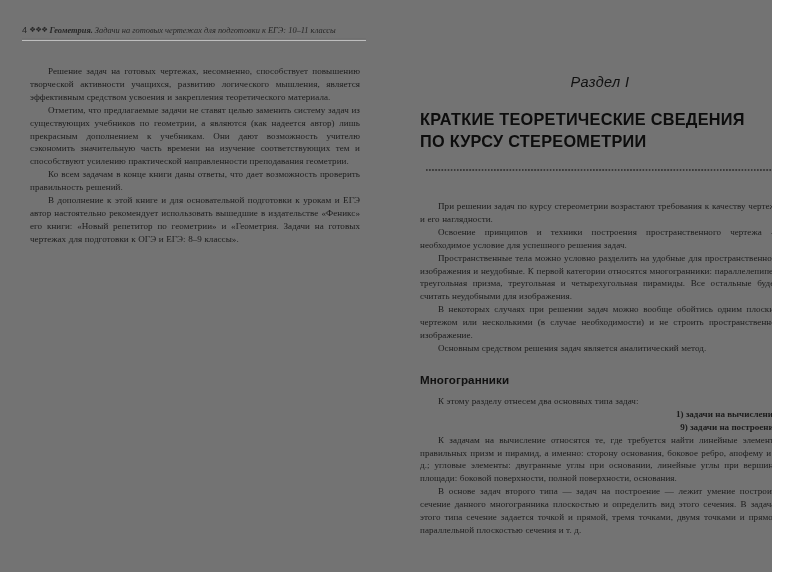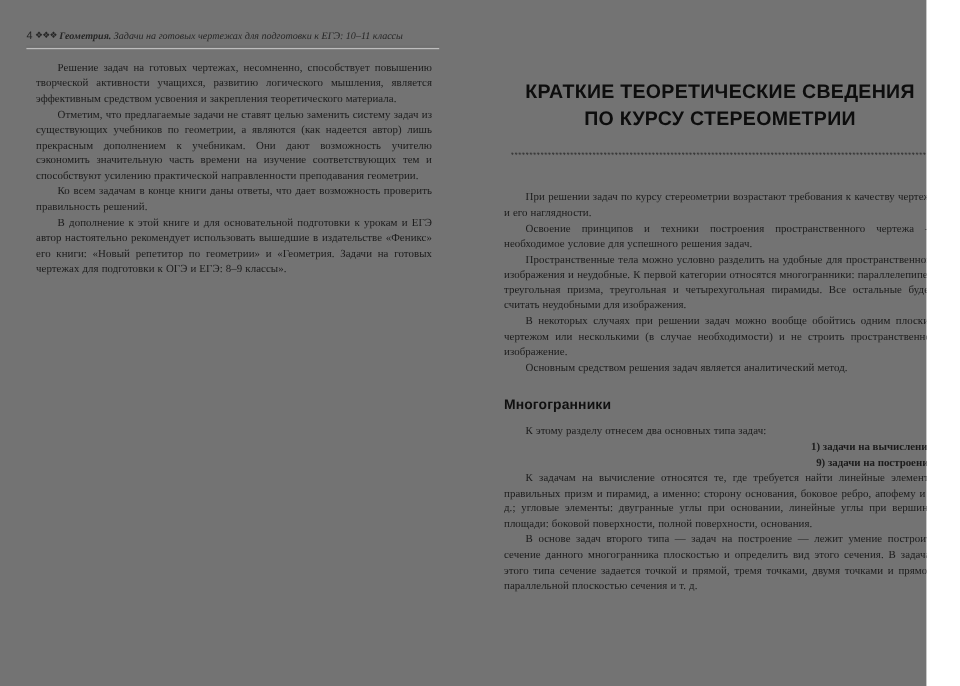--- a/index.html
+++ b/index.html
@@ -64,21 +64,21 @@
     top: 39.5px;
     width: 344px;
     height: 1px;
     background: #bdbdbd;
   }
 
   
   .col-left {
     position: absolute;
     left: 30px;
-    top: 50px;
+    top: 65px;
     width: 330px;
   }
   .col-right {
     position: absolute;
     left: 420px;
     top: 48px;
     width: 360px;
   }
 
   p.body {
@@ -100,21 +100,20 @@
     text-align: center;
     font-family: "Liberation Sans", sans-serif;
     font-style: italic;
     font-size: 14.5px;
     letter-spacing: 0.4px;
     color: #111111;
   }
   .section-title {
     margin: 0;
     padding-top: 19px;
-    text-align: center;
     font-family: "Liberation Sans", sans-serif;
     font-weight: bold;
     font-size: 16.3px;
     line-height: 21.5px;
     letter-spacing: 0.25px;
     color: #0d0d0d;
   }
   .section-title .ln { display: block; white-space: nowrap; }
   .dot-rule {
     margin: 17px auto 0 auto;
@@ -165,20 +164,21 @@
 
   <div class="col-left">
     <p class="body">Решение задач на готовых чертежах, несомненно, способствует повышению творческой активности учащихся, развитию логического мышления, является эффективным средством усвоения и закрепления теоретического материала.</p>
     <p class="body">Отметим, что предлагаемые задачи не ставят целью заменить систему задач из существующих учебников по геометрии, а являются (как надеется автор) лишь прекрасным дополнением к учебникам. Они дают возможность учителю сэкономить значительную часть времени на изучение соответствующих тем и способствуют усилению практической направленности преподавания геометрии.</p>
     <p class="body">Ко всем задачам в конце книги даны ответы, что дает возможность проверить правильность решений.</p>
     <p class="body">В дополнение к этой книге и для основательной подготовки к урокам и ЕГЭ автор настоятельно рекомендует использовать вышедшие в издательстве «Феникс» его книги: «Новый репетитор по геометрии» и «Геометрия. Задачи на готовых чертежах для подготовки к ОГЭ и ЕГЭ: 8–9 классы».</p>
   </div>
 
   <div class="col-right">
 
+    <p class="section-kicker">Раздел I</p>
 
     <h1 class="section-title">
       <span class="ln">КРАТКИЕ ТЕОРЕТИЧЕСКИЕ СВЕДЕНИЯ</span>
       <span class="ln">ПО КУРСУ СТЕРЕОМЕТРИИ</span>
     </h1>
 
     <div class="dot-rule"></div>
 
     <div class="opener-body">
       <p class="body">При решении задач по курсу стереометрии возрастают требования к качеству чертежа и его наглядности.</p>

